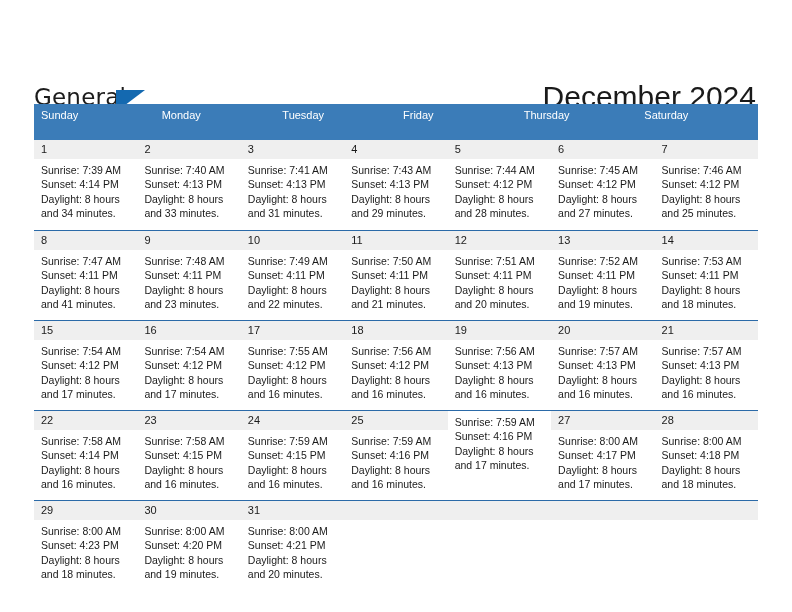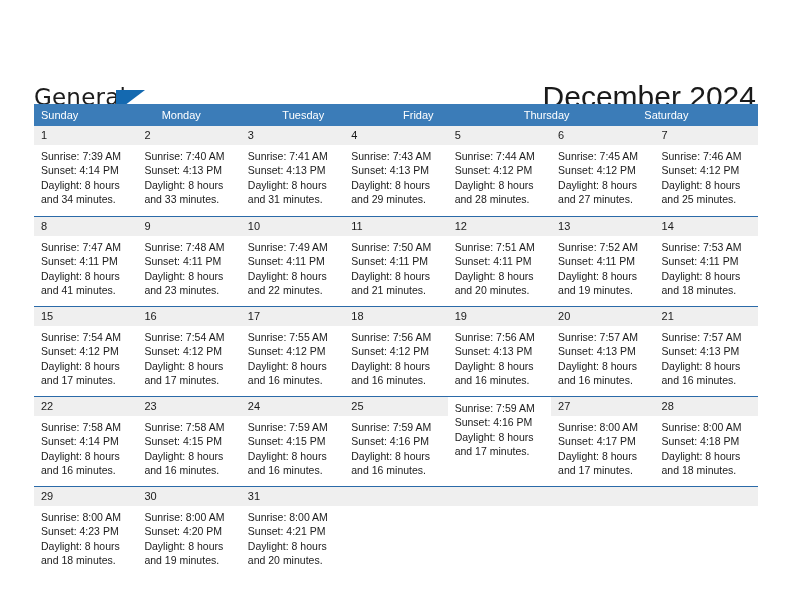--- a/index.html
+++ b/index.html
@@ -92,21 +92,22 @@
   
   .calendar {
     position: absolute;
     left: 34px;
     top: 104px;
     width: 724px;
   }
   .weekday-row {
     display: flex;
     background: #3b7cb8;
-    height: 22px;
+    height: 36px;
+    justify-content: center;
   }
   .weekday {
     flex: 1 1 0;
     box-sizing: border-box;
     padding-left: 7px;
     font-size: 11px;
     line-height: 22px;
     color: #ffffff;
     white-space: nowrap;
     overflow: hidden;

